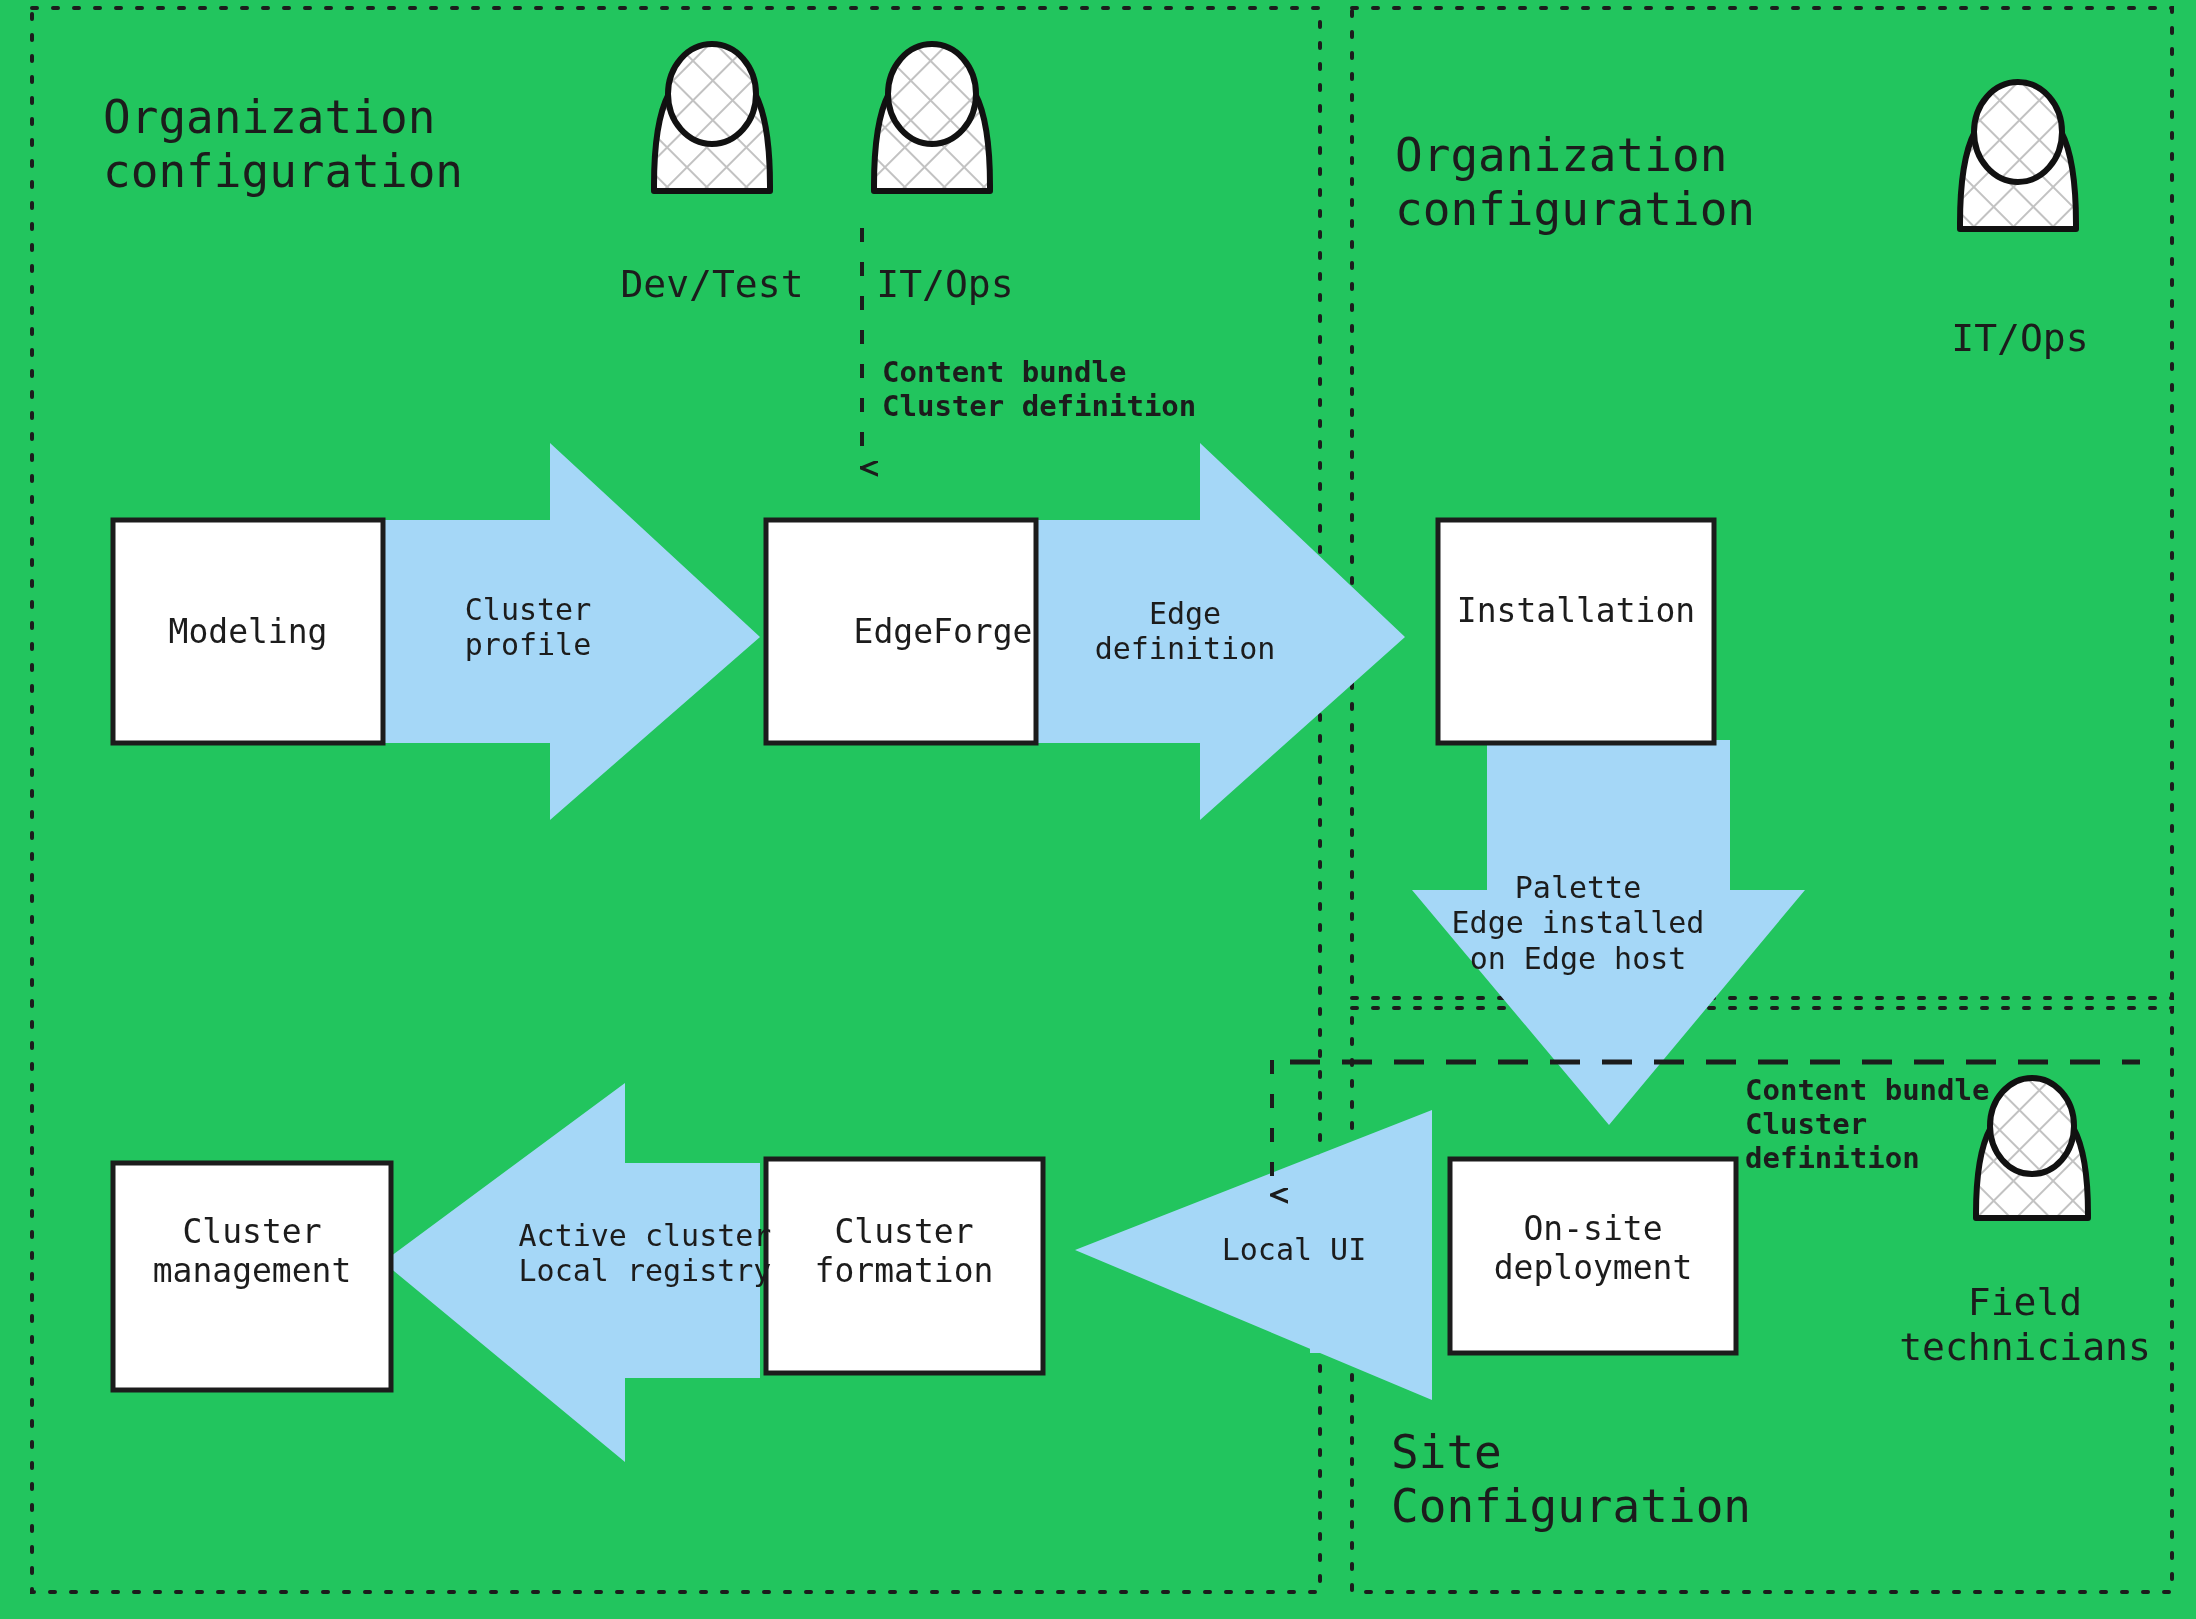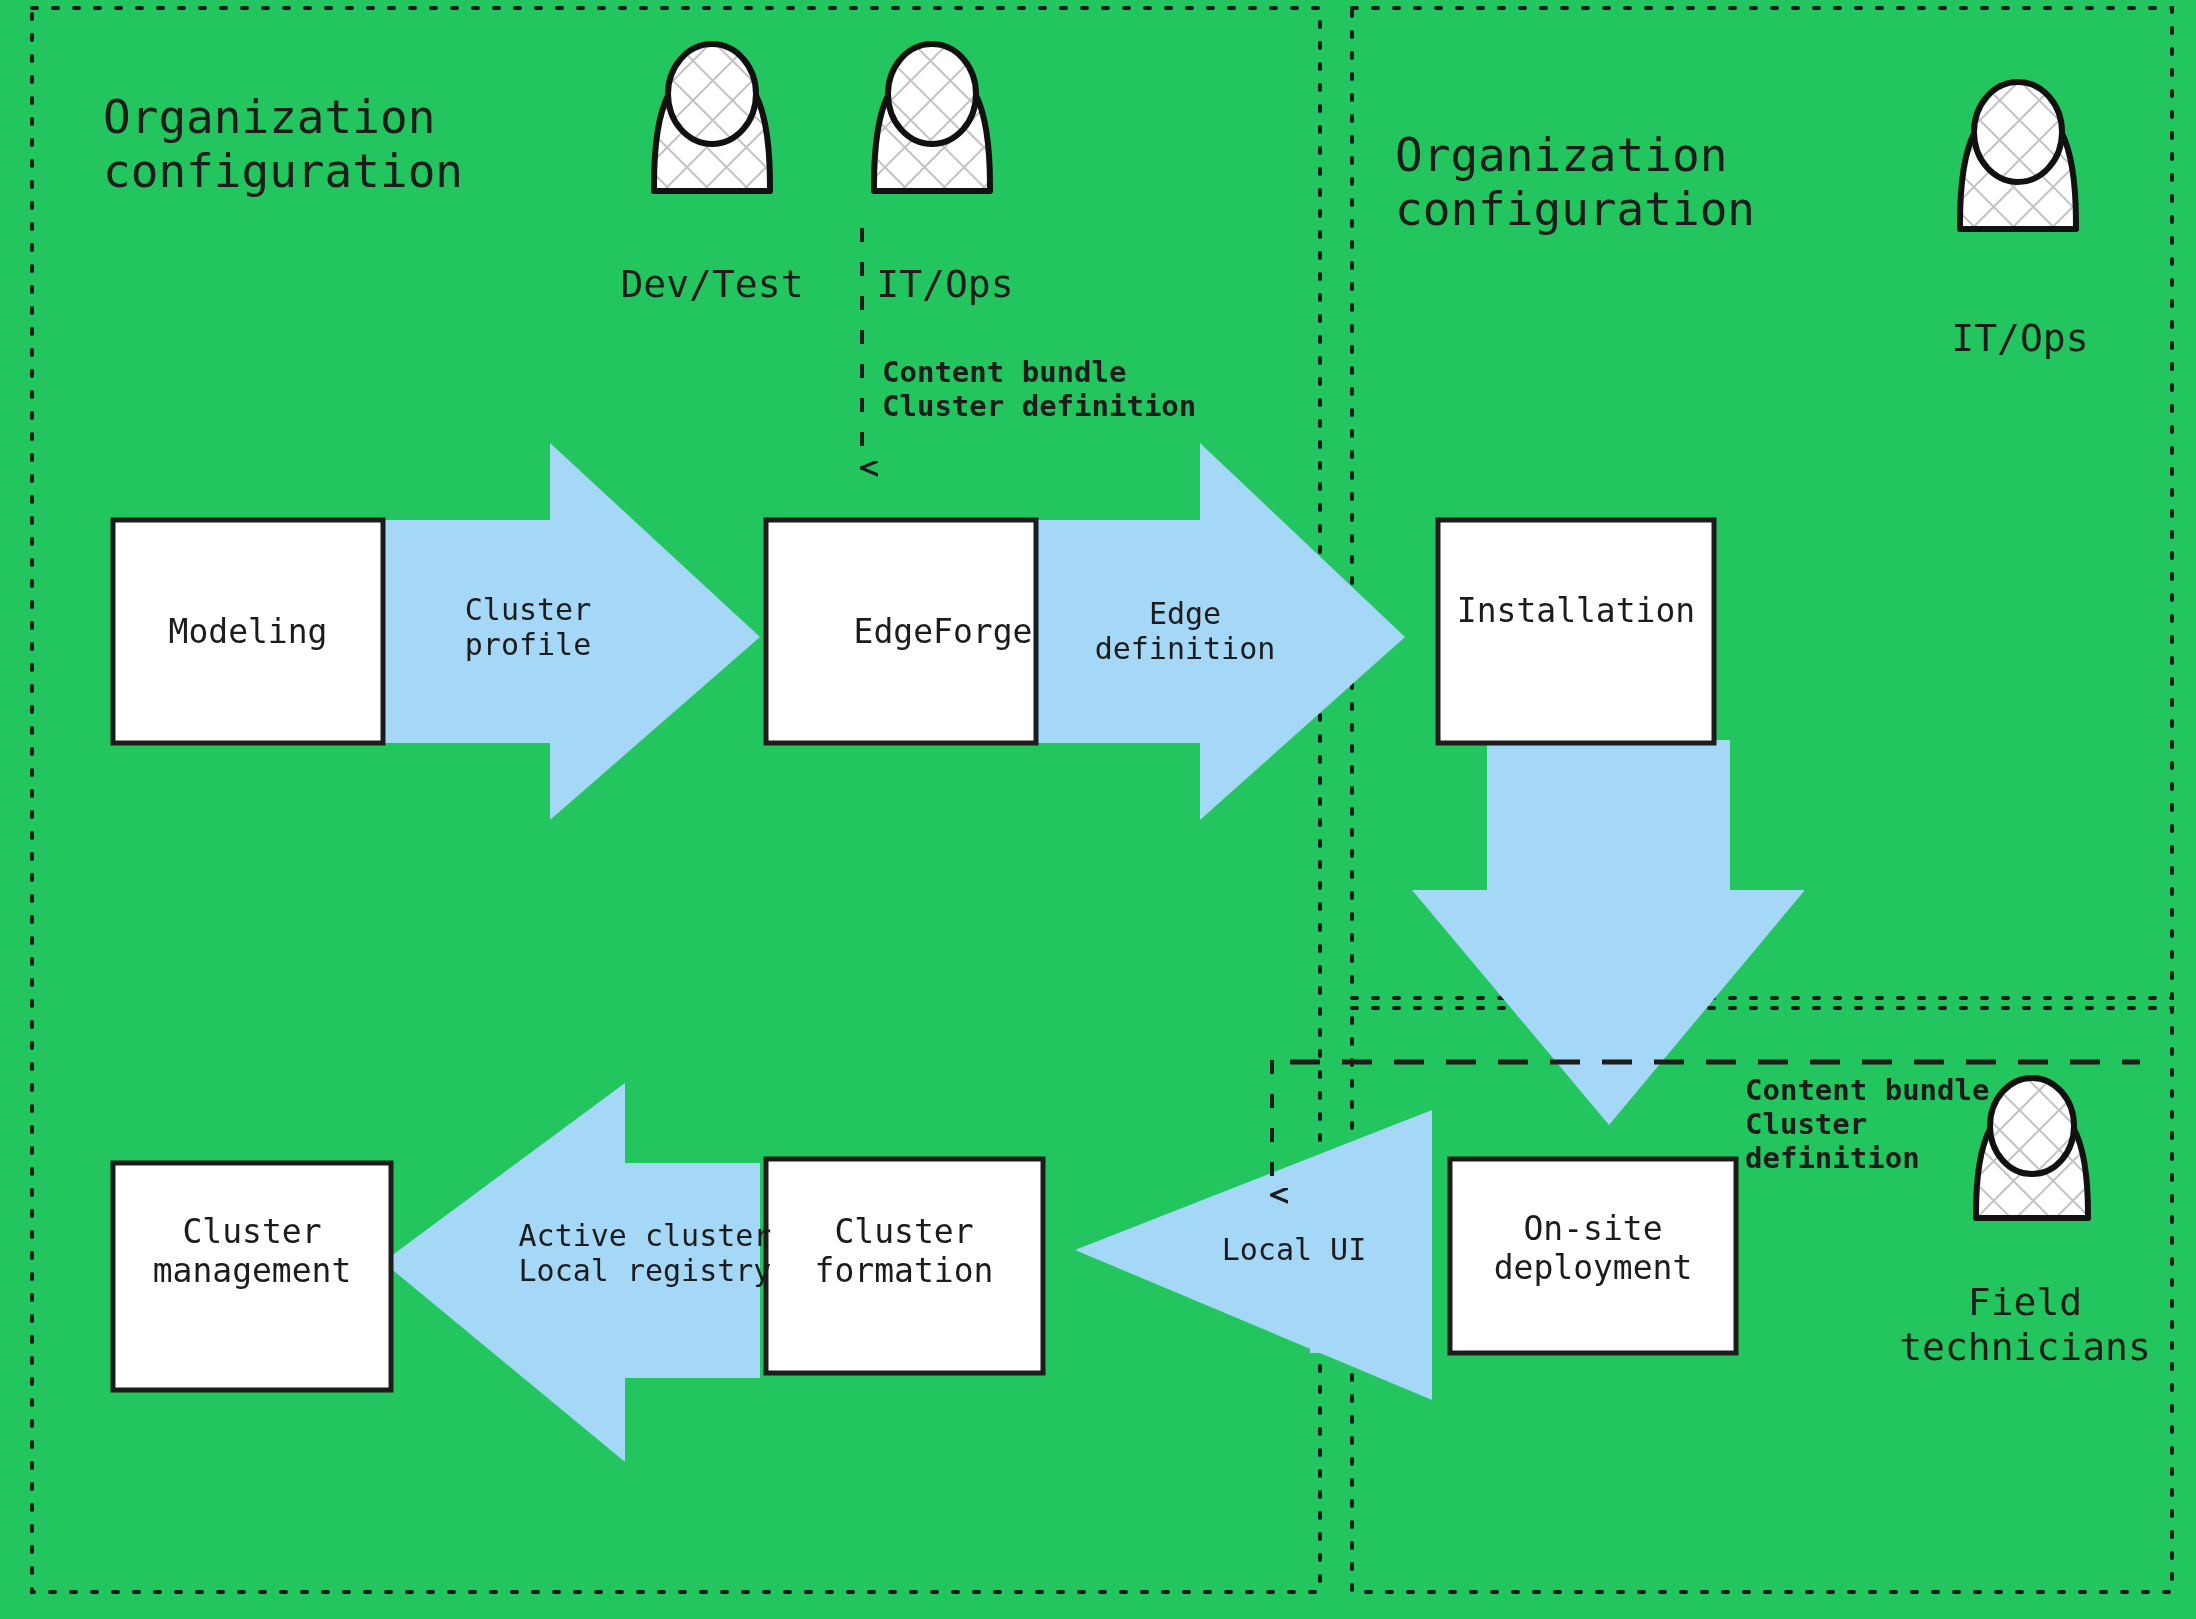--- a/index.html
+++ b/index.html
@@ -116,20 +116,21 @@
     <g>
       <path d="M 1982,1262 C 1982,1180 2002,1152 2038,1152 C 2074,1152 2094,1180 2094,1262 L 2094,1266 L 1982,1266 Z" transform="translate(-6,-48)" fill="url(#hatch)" stroke="#111111" stroke-width="6" stroke-linejoin="round"></path>
       <ellipse cx="2032" cy="1126" rx="42" ry="48" fill="url(#hatch)" stroke="#111111" stroke-width="6"></ellipse>
     </g>
   </svg>
 
   <div class="txt panel-title" style="left:103px; top:90px;"><span>Organization</span><br><span>configuration</span></div>
 
   <div class="txt panel-title" style="left:1395px; top:128px;"><span>Organization</span><br><span>configuration</span></div>
 
+  <div class="txt panel-title" style="left:1391px; top:1425px;"><span>Site</span><br><span>Configuration</span></div>
 
   <div class="txt actor-label centered" style="left:712px; top:262px;">Dev/Test</div>
 
   <div class="txt actor-label centered" style="left:945px; top:262px;">IT/Ops</div>
 
   <div class="txt actor-label centered" style="left:2020px; top:316px;">IT/Ops</div>
 
   <div class="txt actor-label centered" style="left:2025px; top:1280px;"><span>Field</span><br><span>technicians</span></div>
 
   <div class="txt box-label centered" style="left:248px; top:613px;">Modeling</div>
@@ -141,20 +142,21 @@
   <div class="txt box-label centered" style="left:1593px; top:1210px;"><span>On-site</span><br><span>deployment</span></div>
 
   <div class="txt box-label centered" style="left:904px; top:1213px;"><span>Cluster</span><br><span>formation</span></div>
 
   <div class="txt box-label centered" style="left:252px; top:1213px;"><span>Cluster</span><br><span>management</span></div>
 
   <div class="txt arrow-label centered" style="left:528px; top:592px;"><span>Cluster</span><br><span>profile</span></div>
 
   <div class="txt arrow-label centered" style="left:1185px; top:596px;"><span>Edge</span><br><span>definition</span></div>
 
+  <div class="txt arrow-label centered" style="left:1578px; top:870px;"><span>Palette</span><br><span>Edge installed</span><br><span>on Edge host</span></div>
 
   <div class="txt arrow-label centered" style="left:1294px; top:1232px;">Local UI</div>
 
   <div class="txt arrow-label centered" style="left:601px; top:1218px;margin-left:44px;"><span>Active cluster</span><br><span>Local registry</span></div>
 
   <div class="txt note-label" style="left:882px; top:355px;"><span>Content bundle</span><br><span>Cluster definition</span></div>
 
   <div class="txt note-label" style="left:1745px; top:1073px;"><span>Content bundle</span><br><span>Cluster</span><br><span>definition</span></div>
 
 </div>

